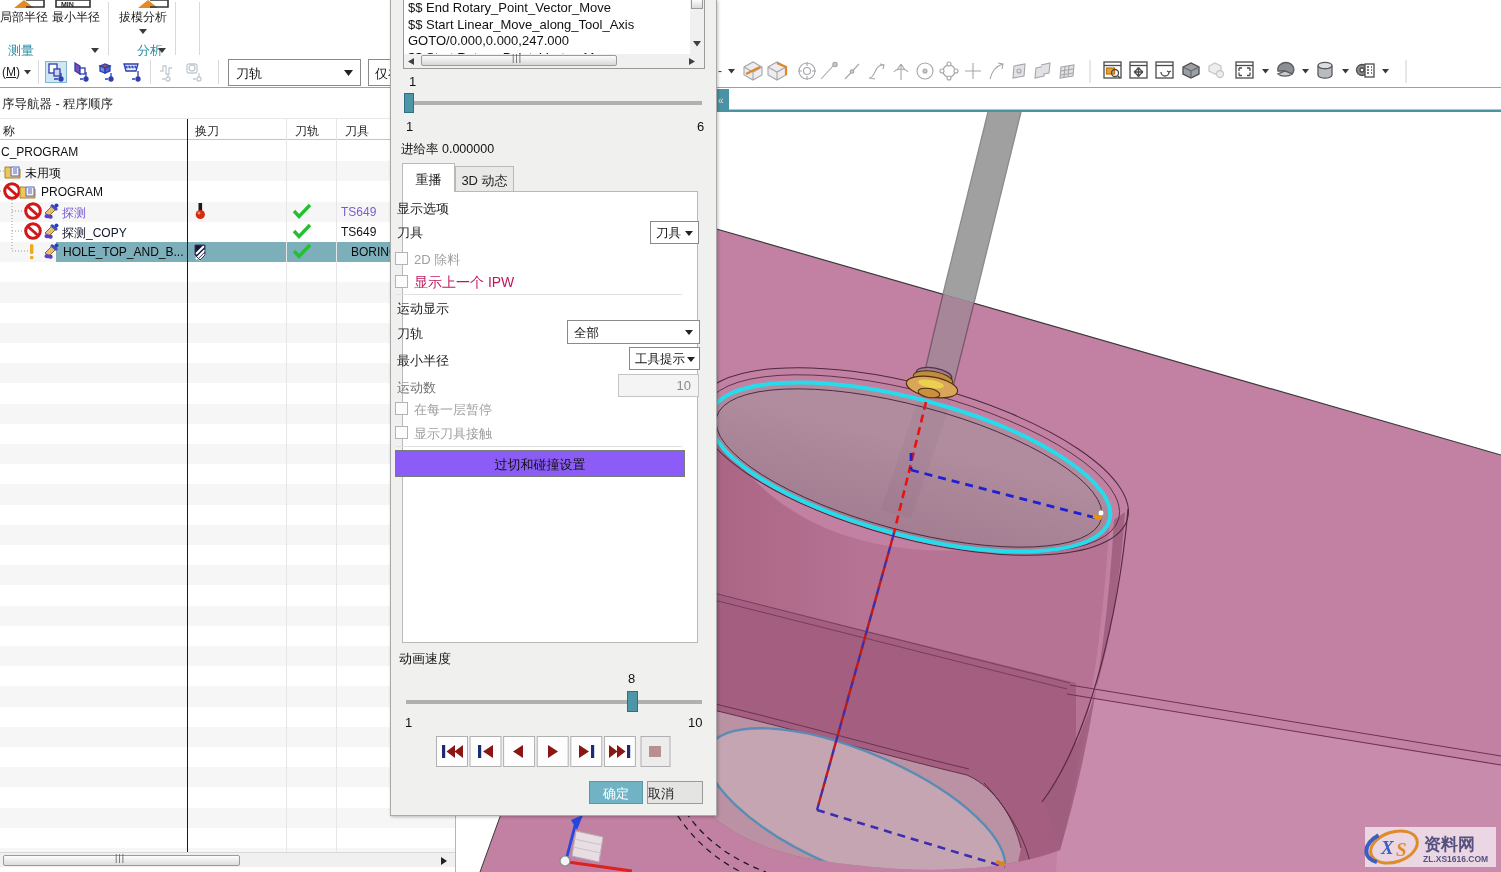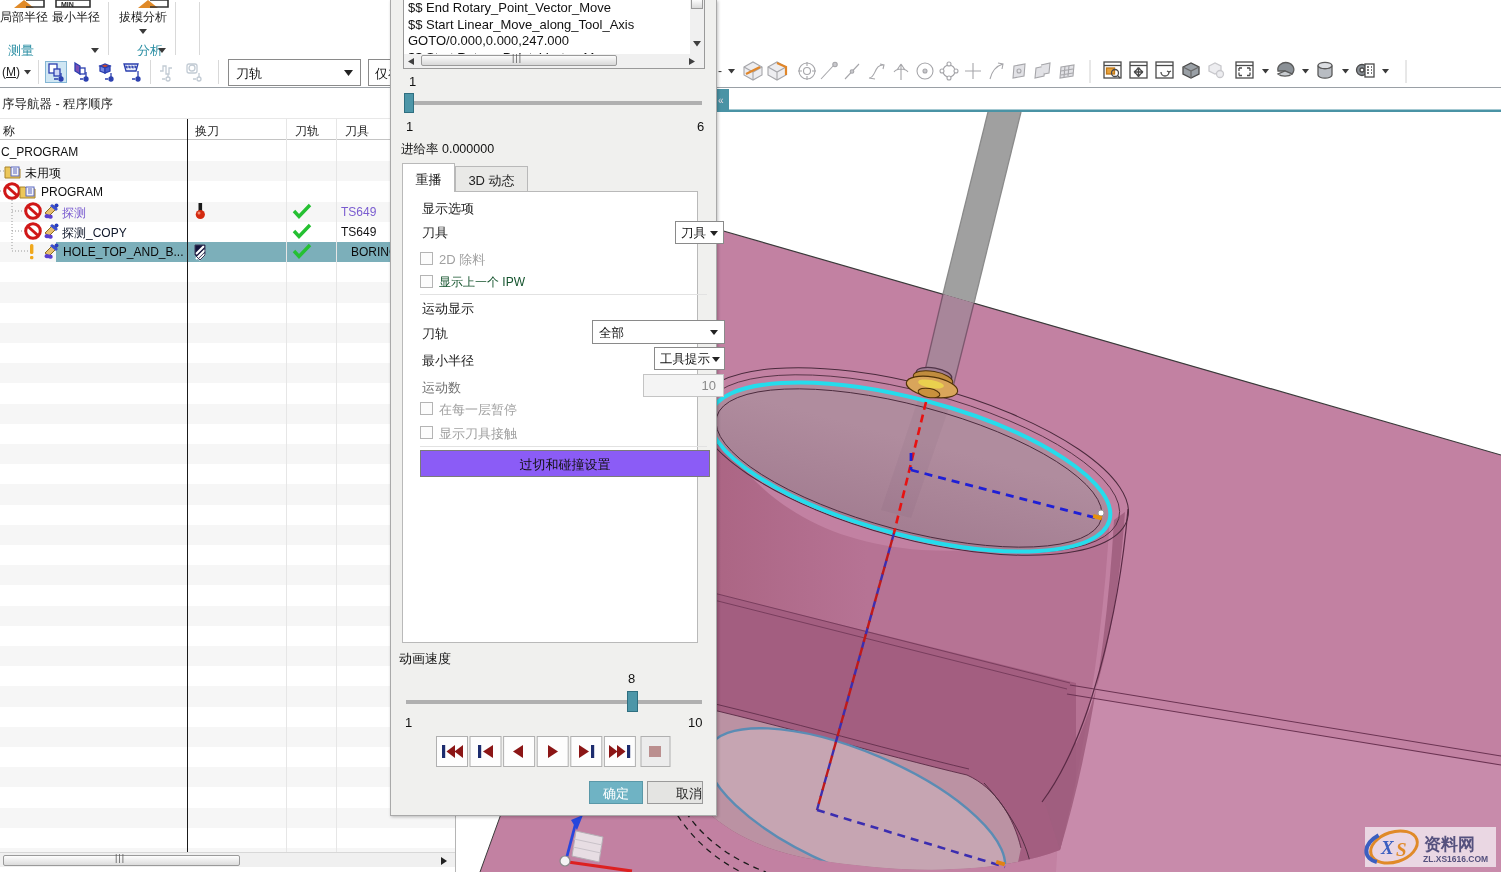--- a/index.html
+++ b/index.html
@@ -448,35 +448,35 @@
   </div>
 
   <div class="t" style="left:18px;top:74px;font-size:13px;color:#111">1</div>
   <div class="ab" style="left:15px;top:101px;width:296px;height:4px;background:#b0b0b0"></div>
   <div class="ab" style="left:13px;top:93px;width:10px;height:20px;background:#4d96a8;border:1px solid #2f6f80"></div>
   <div class="t" style="left:15px;top:119px;font-size:13px;color:#111">1</div>
   <div class="t" style="left:306px;top:119px;font-size:13px;color:#111">6</div>
   <div class="t" style="left:10px;top:141px;font-size:12.5px;color:#111">进给率 0.000000</div>
 
   <div class="ab" style="left:11px;top:163px;width:53px;height:29px;background:#fff;border:1px solid #b9b9b9;border-bottom:none;z-index:3;text-align:center;font-size:13px;color:#111;padding-top:7px">重播</div>
-  <div class="ab" style="left:64px;top:166px;width:73px;height:26px;background:#e9e9e7;border:1px solid #b9b9b9;text-align:center;font-size:13px;color:#222;padding-top:5px">3D 动态</div>
+  <div class="ab" style="left:64px;top:166px;width:59px;height:26px;background:#e9e9e7;border:1px solid #b9b9b9;text-align:center;font-size:13px;color:#222;padding-top:5px">3D 动态</div>
   <div class="ab" style="left:11px;top:191px;width:296px;height:452px;background:#fff;border:1px solid #b9b9b9;z-index:2"></div>
-  <div class="ab" style="left:25px;top:191px;width:296px;height:452px;z-index:4">
+  <div class="ab" style="left:0;top:191px;width:296px;height:452px;z-index:4">
     <div class="t" style="left:6px;top:9px;font-size:13px;color:#222">显示选项</div>
     <div class="t" style="left:6px;top:33px;font-size:13px;color:#222">刀具</div>
     <div class="ab" style="left:259px;top:30px;width:49px;height:23px;background:#fff;border:1px solid #8a8a8a">
       <div class="t" style="left:5px;top:3px;font-size:12.5px;color:#111">刀具</div>
       <svg class="ab" style="right:4px;top:9px" width="9" height="6">
           <path d="M0,0 L8,0 L4,5 Z" fill="#222"></path>
         </svg>
     </div>
     <div class="ab" style="left:4px;top:61px;width:13px;height:13px;border:1px solid #b4b4b4;background:#fcfcfc"></div>
     <div class="t" style="left:23px;top:60px;font-size:13px;color:#a0a0a0">2D 除料</div>
     <div class="ab" style="left:4px;top:84px;width:13px;height:13px;border:1px solid #b4b4b4;background:#fcfcfc"></div>
-    <div class="t" style="left:23px;top:83px;font-size:12px;color:#14532d">显示上一个 IPW</div>
+    <div class="t" style="left:23px;top:83px;font-size:14px;color:#be185d">显示上一个 IPW</div>
     <div class="ab" style="left:4px;top:103px;width:287px;height:1px;background:#e2e2e2"></div>
     <div class="t" style="left:6px;top:109px;font-size:13px;color:#222">运动显示</div>
     <div class="t" style="left:6px;top:134px;font-size:13px;color:#222">刀轨</div>
     <div class="ab" style="left:176px;top:129px;width:133px;height:24px;background:#fff;border:1px solid #8a8a8a">
       <div class="t" style="left:6px;top:4px;font-size:12.5px;color:#111">全部</div>
       <svg class="ab" style="right:5px;top:9px" width="9" height="6">
           <path d="M0,0 L8,0 L4,5 Z" fill="#222"></path>
         </svg>
     </div>
     <div class="t" style="left:6px;top:161px;font-size:13px;color:#222">最小半径</div>
@@ -524,14 +524,14 @@
       <path d="M112,9 L122,15.5 L112,22 Z"></path>
       <path d="M143,9 L153,15.5 L143,22 Z"></path>
       <rect x="155" y="9" width="3.2" height="13" fill="#1c2c6e"></rect>
       <path d="M173,9 L181.5,15.5 L173,22 Z"></path>
         <path d="M181,9 L189.5,15.5 L181,22 Z"></path>
       <rect x="191" y="9" width="3.2" height="13" fill="#1c2c6e"></rect>
       <rect x="213" y="10" width="12" height="11" fill="#bb8f8f"></rect>
     </g>
   </svg>
   <div class="ab" style="left:198px;top:781px;width:54px;height:23px;background:#6fb3c4;border:1px solid #5a98a8;text-align:center;font-size:13px;color:#fff;padding-top:3px">确定</div>
-  <div class="ab" style="left:256px;top:781px;width:56px;height:23px;background:#e4e4e2;border:1px solid #9a9a9a;text-align:right;font-size:13px;color:#222;padding-top:3px">取消</div>
+  <div class="ab" style="left:256px;top:781px;width:56px;height:23px;background:#e4e4e2;border:1px solid #9a9a9a;text-align:left;font-size:13px;color:#222;padding-top:3px">取消</div>
 </div>
 
 </body></html>

